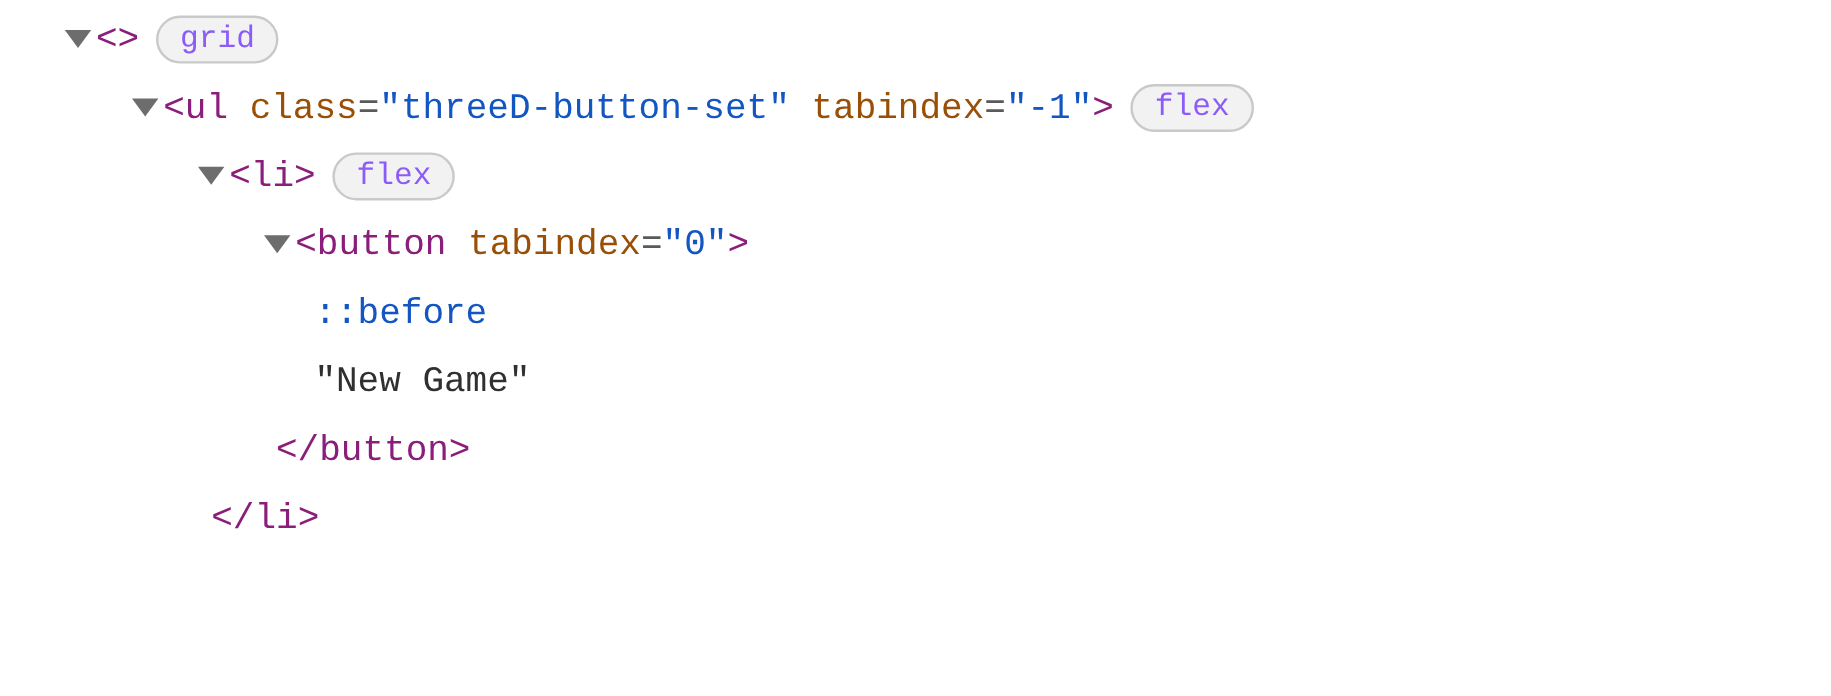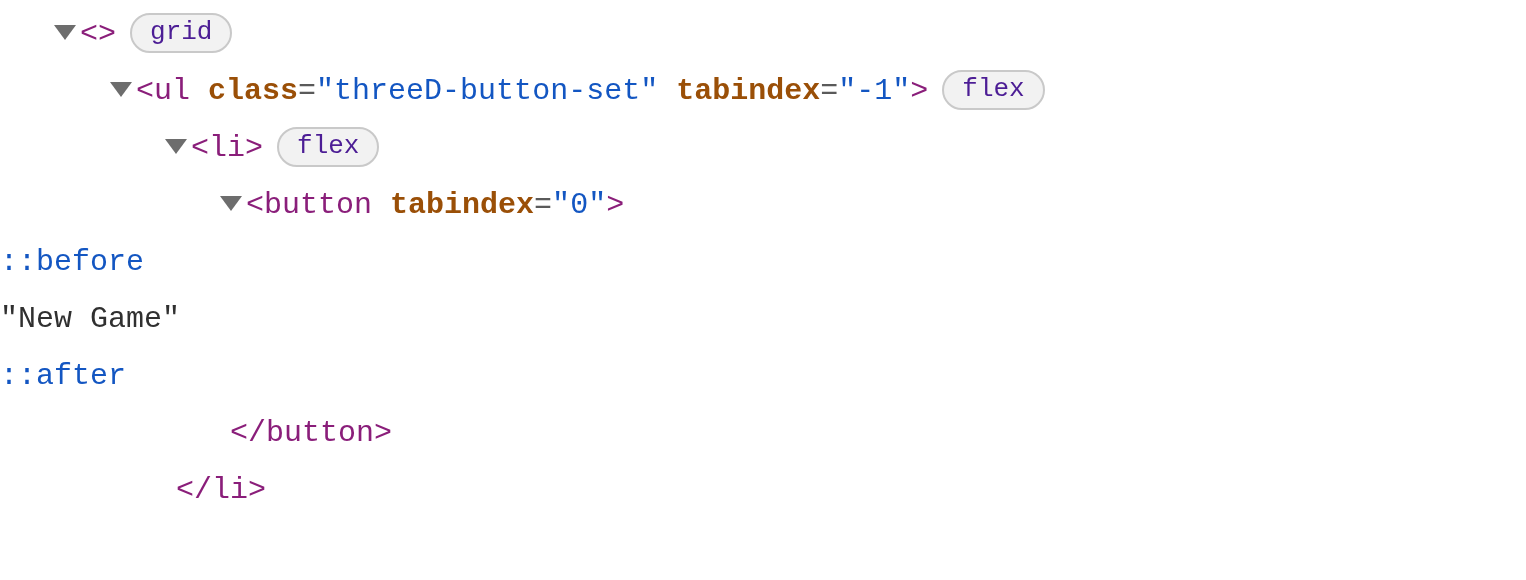--- a/index.html
+++ b/index.html
@@ -22,55 +22,55 @@
   }
   .row {
     display: flex;
     align-items: center;
     white-space: pre;
   }
   .ind0 { padding-left: 54px; }
   .ind1 { padding-left: 110px; }
   .ind2 { padding-left: 165px; }
   .ind3 { padding-left: 220px; }
-  .ind3b { }
+  .ind3b { padding-left: 262px; }
   .ind3c { padding-left: 230px; }
   .ind2c { padding-left: 176px; }
 
   .arrow {
     display: inline-block;
     width: 0;
     height: 0;
     border-left: 11px solid transparent;
     border-right: 11px solid transparent;
     border-top: 15px solid #6d6d6d;
     margin-right: 4px;
     vertical-align: middle;
     position: relative;
     top: -2px;
   }
 
   .tag-name { color: #8a1e7a; }
-  .attr-name { color: #9a4f07; font-weight: bold; }
+  .attr-name { color: #9a4f07; }
   .attr-eq { color: #5a5a5a; }
   .attr-val { color: #1356c2; }
   .pseudo { color: #1356c2; }
   .text-node { color: #303030; }
   .angle { color: #8a1e7a; }
 
   .badge {
     display: inline-flex;
     align-items: center;
     justify-content: center;
     background: #f2f2f2;
     border: 2px solid #c9c9c9;
     border-radius: 22px;
     padding: 0px 18px;
     font-size: 26px;
-    color: #4c1d95;
+    color: #8b5cf6;
     margin-left: 14px;
     height: 40px;
     position: relative;
     top: -2px;
   }
 </style>
 </head>
 <body>
 
 <div class="tree">
@@ -95,23 +95,20 @@
   </div>
 
   <div class="row ind3b">
     <span class="pseudo">::before</span>
   </div>
 
   <div class="row ind3b">
     <span class="text-node">"New Game"</span>
   </div>
 
-  <div class="row ind3b">
-    <span class="pseudo">::after</span>
-  </div>
 
   <div class="row ind3c">
     <span class="angle">&lt;/</span><span class="tag-name">button</span><span class="angle">&gt;</span>
   </div>
 
   <div class="row ind2c">
     <span class="angle">&lt;/</span><span class="tag-name">li</span><span class="angle">&gt;</span>
   </div>
 
 </div>

